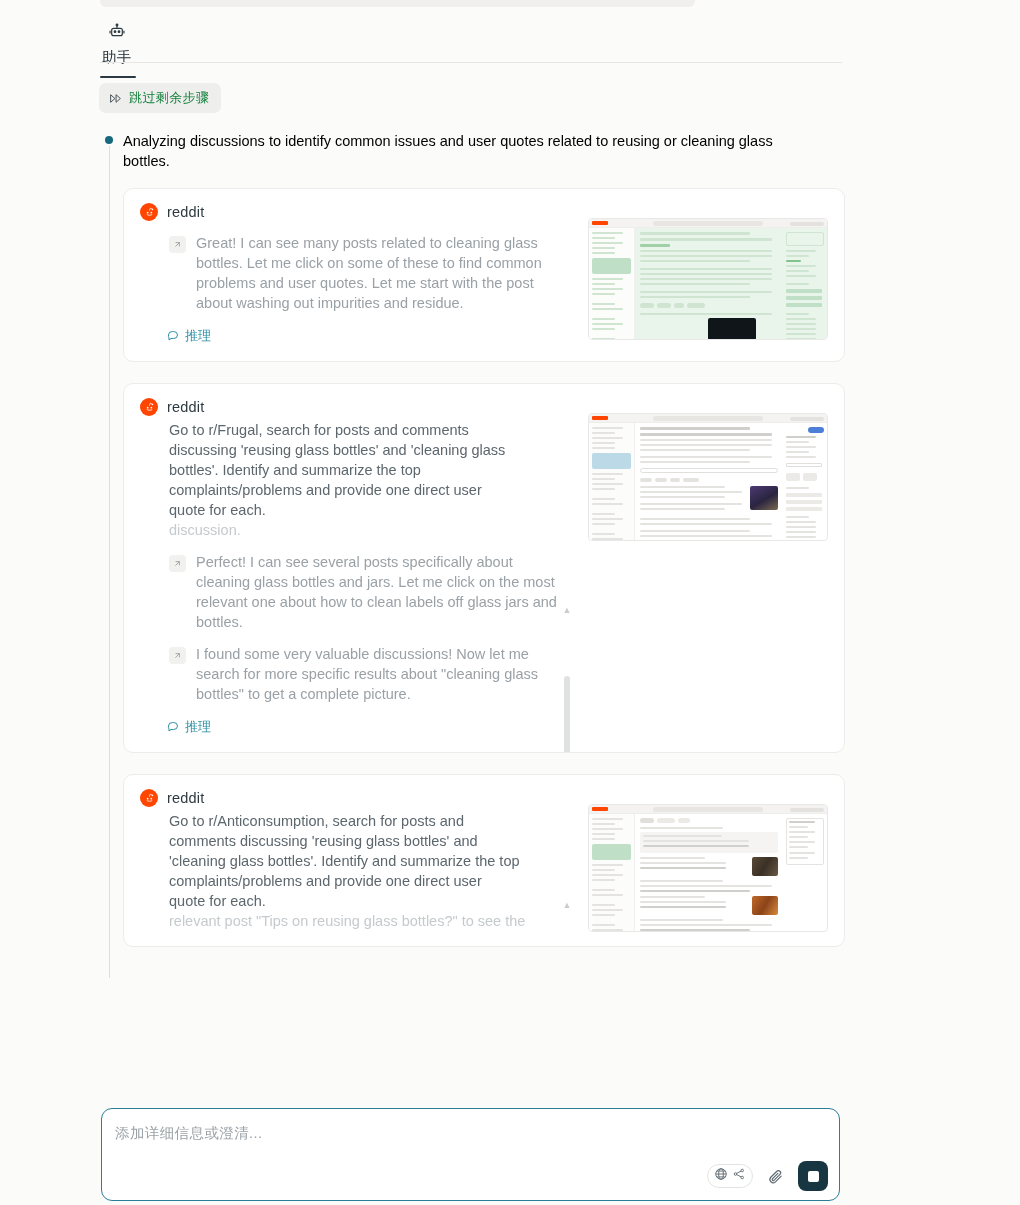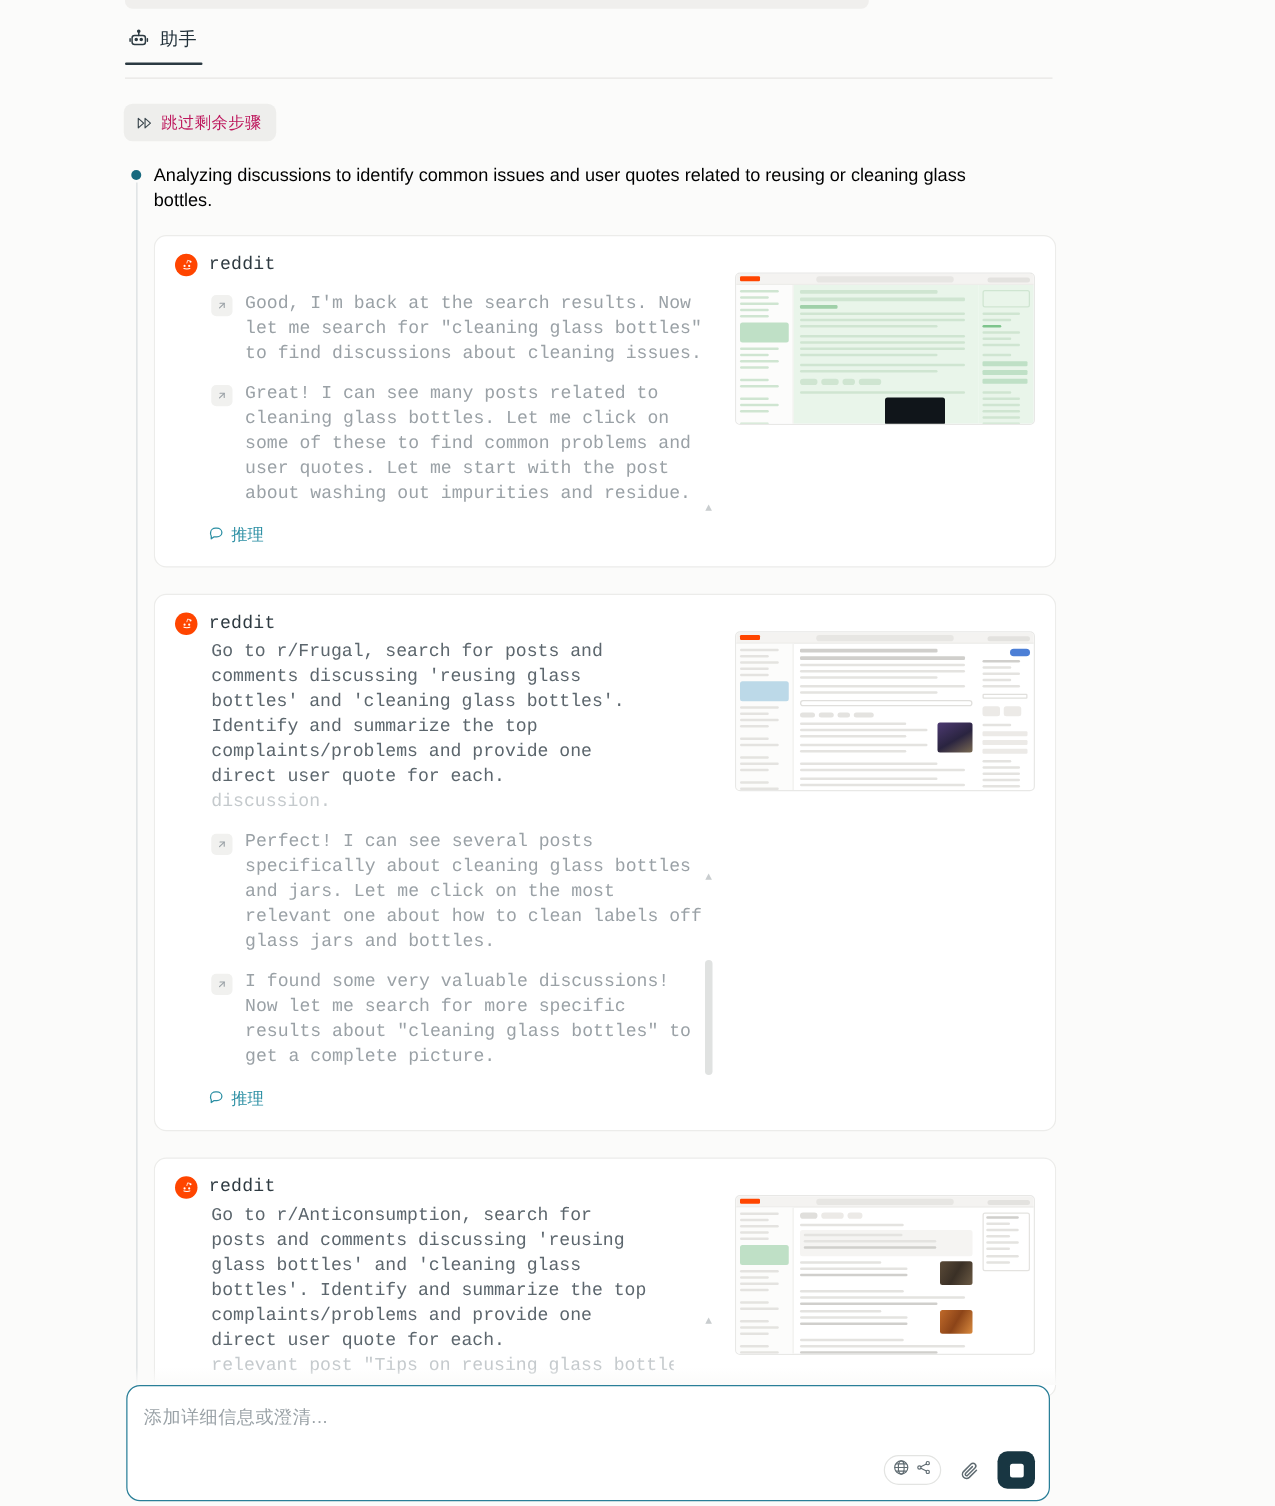--- a/index.html
+++ b/index.html
@@ -19,23 +19,24 @@
     background: #f0efed;
     border-bottom-left-radius: 6px;
     border-bottom-right-radius: 6px;
   }
 
   
   .tabbar {
     position: absolute; top: 22px; left: 100px; width: 742px;
   }
   .tab {
-    display: inline-flex; gap: 9px;
+    display: inline-flex; align-items: center; gap: 9px;
     padding: 0 4px 11px 2px;
     position: relative;
+    flex-direction: column;
   }
   .tab-icon {
     width: 17px; height: 17px;
     display: inline-flex; align-items: center; justify-content: center;
     color: #2d3b42;
   }
   .tab-label {
     font-size: 14.5px; color: #22313a; font-weight: 400;
     letter-spacing: .3px;
   }
@@ -51,21 +52,21 @@
   
   .skip-btn {
     position: absolute; top: 83px; left: 99px;
     display: inline-flex; align-items: center; gap: 7px;
     background: #eeeeec; border: none; border-radius: 7px;
     padding: 6px 12px 6px 10px;
     cursor: pointer;
     font-family: inherit;
   }
   .skip-btn .ff-icon { display:inline-flex; color:#3b474e; }
-  .skip-label { font-size: 13px; color: #be185d; letter-spacing: .4px; }
+  .skip-label { font-size: 13px; color: #15803d; letter-spacing: .4px; }
 
   
   .timeline {
     position: absolute; top: 128px; left: 100px; width: 745px;
   }
   .tl-row { display: flex; }
   .tl-gutter {
     width: 23px; flex: 0 0 23px; position: relative;
   }
   .tl-dot {
@@ -78,21 +79,21 @@
     width: 1.5px; background: #d9dedf;
   }
   .tl-body { flex: 1 1 auto; min-width: 0; }
   .status-text {
     font-size: 14.5px; line-height: 20px; color: #000000;
     padding-top: 3px;
     max-width: 690px;
   }
 
   
-  .cards { margin-top: 17px; font-family: Liberation Mono, monospace; }
+  .cards { margin-top: 17px; }
   .card {
     position: relative;
     border: 1px solid #ececea;
     border-radius: 10px;
     background: #fff;
     margin-bottom: 21px;
     padding: 14px 16px 14px 16px;
     display: flex;
     gap: 14px;
     overflow: hidden;
@@ -269,29 +270,20 @@
                   <path d="M7.5 16.2c1.2 1.2 7.8 1.2 9 0" stroke="#fff" stroke-width="1.5" fill="none" stroke-linecap="round"></path>
                   <circle cx="17.4" cy="6.4" r="1.5"></circle>
                   <path d="M12 8.2l1.1-4 3.6.9" stroke="#fff" stroke-width="1.2" fill="none" stroke-linecap="round"></path>
                 </svg>
               </span>
               <span class="source-name">reddit</span>
             </div>
 
             <div class="log-wrap">
 
-              <div class="log-item">
-                <span class="log-arrow">
-                  <svg width="9" height="9" viewBox="0 0 24 24" fill="none" stroke="currentColor" stroke-width="2.4" stroke-linecap="round" stroke-linejoin="round">
-                    <path d="M7 17L17 7"></path>
-                      <path d="M8 7h9v9"></path>
-                  </svg>
-                </span>
-                <span class="log-text">Good, I'm back at the search results. Now let me search for "cleaning glass bottles" to find discussions about cleaning issues.</span>
-              </div>
 
               <div class="log-item">
                 <span class="log-arrow">
                   <svg width="9" height="9" viewBox="0 0 24 24" fill="none" stroke="currentColor" stroke-width="2.4" stroke-linecap="round" stroke-linejoin="round">
                     <path d="M7 17L17 7"></path>
                       <path d="M8 7h9v9"></path>
                   </svg>
                 </span>
                 <span class="log-text">Great! I can see many posts related to cleaning glass bottles. Let me click on some of these to find common problems and user quotes. Let me start with the post about washing out impurities and residue.</span>
               </div>

